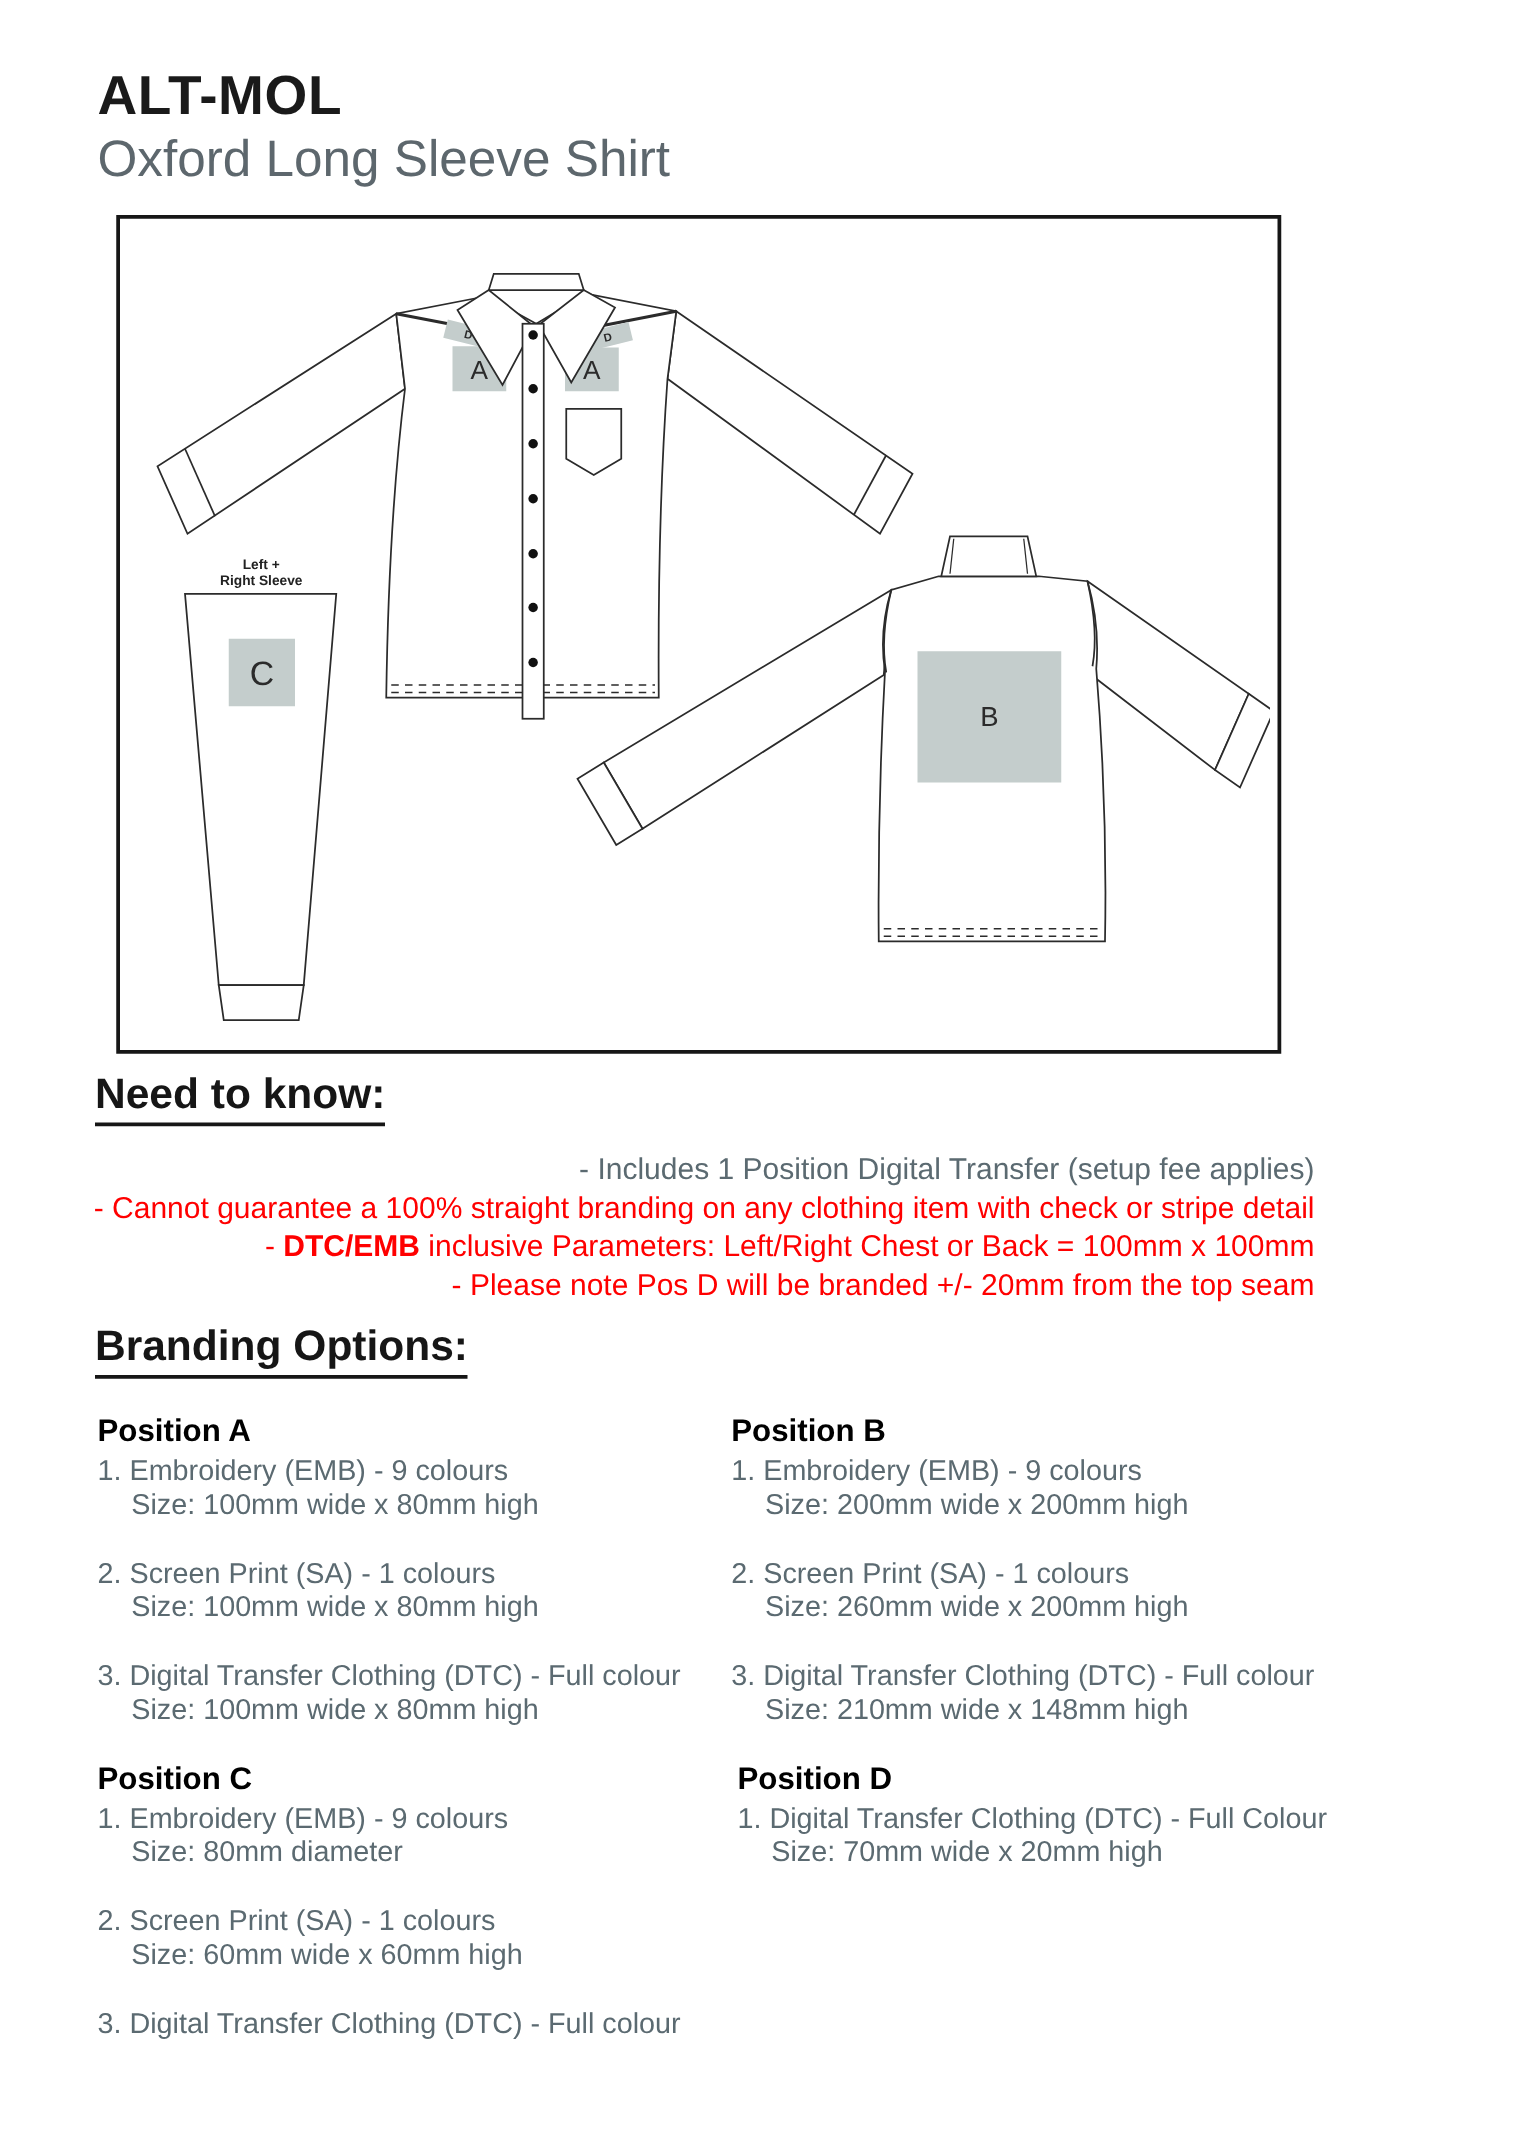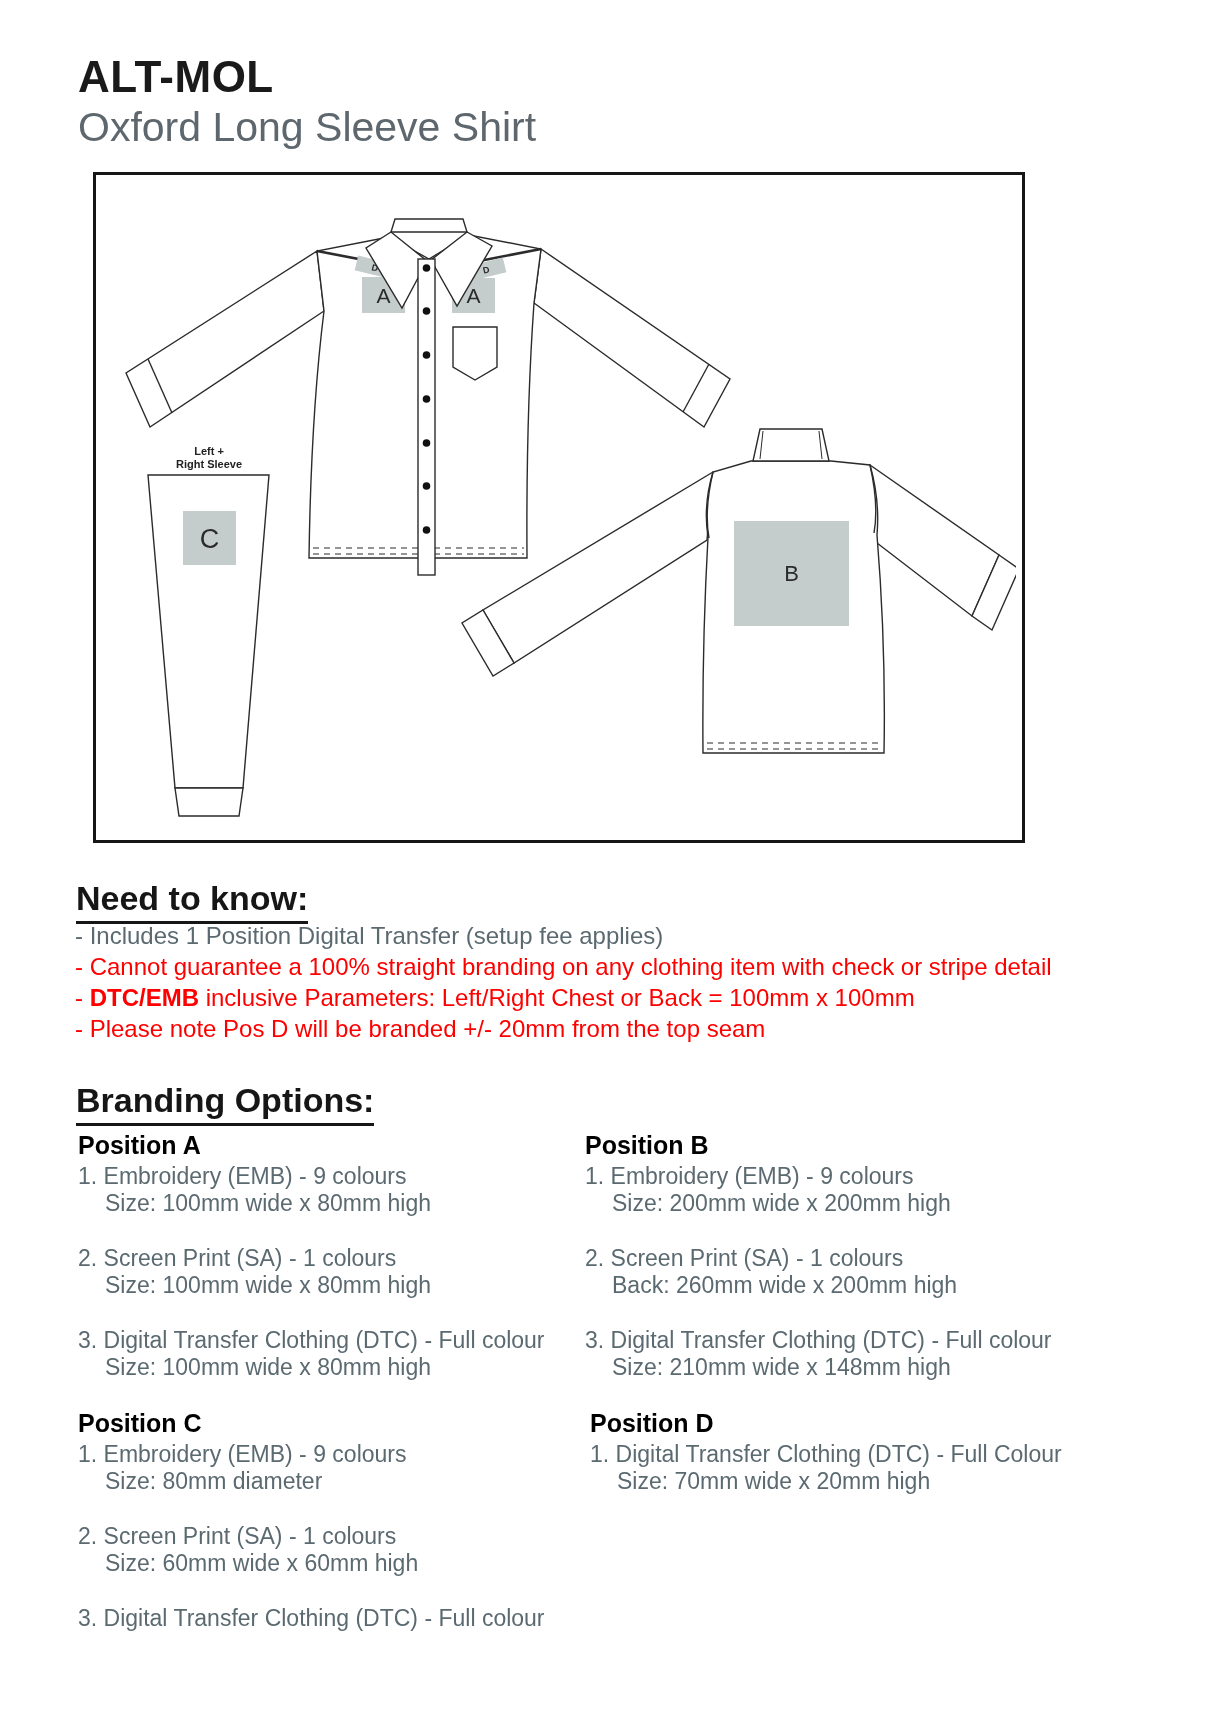--- a/index.html
+++ b/index.html
@@ -22,27 +22,27 @@
   }
   
   #diagram-box{
     left:93px;top:172px;width:926px;height:665px;
     border:3px solid #161616;background:#ffffff;
   }
   #diagram-svg{position:absolute;left:0;top:0;}
   
   .section-heading{
     font-size:34px;font-weight:bold;color:#161616;
-    border-bottom:3px solid #161616;padding-bottom:3px;display:inline-block;margin-top:23px;
+    border-bottom:3px solid #161616;padding-bottom:3px;display:inline-block;
   }
   #ntk-heading-wrap{left:76px;top:856px;}
   #branding-heading-wrap{left:76px;top:1058px;}
   
   #bullets{left:75px;top:920px;font-size:24px;line-height:31px;}
-  .bullet{white-space:nowrap;}
+  .bullet{white-space:nowrap;text-align:right;}
   .gray-text{color:#5b6a71;}
   .red-text{color:#ff0000;}
   .bold{font-weight:bold;}
   
   .pos-block{width:520px;}
   #pos-a{left:78px;top:1130px;}
   #pos-b{left:585px;top:1130px;}
   #pos-c{left:78px;top:1408px;}
   #pos-d{left:590px;top:1408px;}
   .pos-name{font-size:25px;font-weight:bold;color:#000000;line-height:30px;margin-bottom:3px;}
@@ -203,21 +203,21 @@
   </div>
 
   <div id="pos-b" class="abs pos-block">
     <div class="pos-name">Position B</div>
     <div class="pos-item">
       <div class="pos-line">1. Embroidery (EMB) - 9 colours</div>
       <div class="pos-size">Size: 200mm wide x 200mm high</div>
     </div>
     <div class="pos-item">
       <div class="pos-line">2. Screen Print (SA) - 1 colours</div>
-      <div class="pos-size">Back: 260mm wide x 200mm high</div>
+      <div class="pos-size">Size: 260mm wide x 200mm high</div>
     </div>
     <div class="pos-item">
       <div class="pos-line">3. Digital Transfer Clothing (DTC) - Full colour</div>
       <div class="pos-size">Size: 210mm wide x 148mm high</div>
     </div>
   </div>
 
   <div id="pos-c" class="abs pos-block">
     <div class="pos-name">Position C</div>
     <div class="pos-item">

